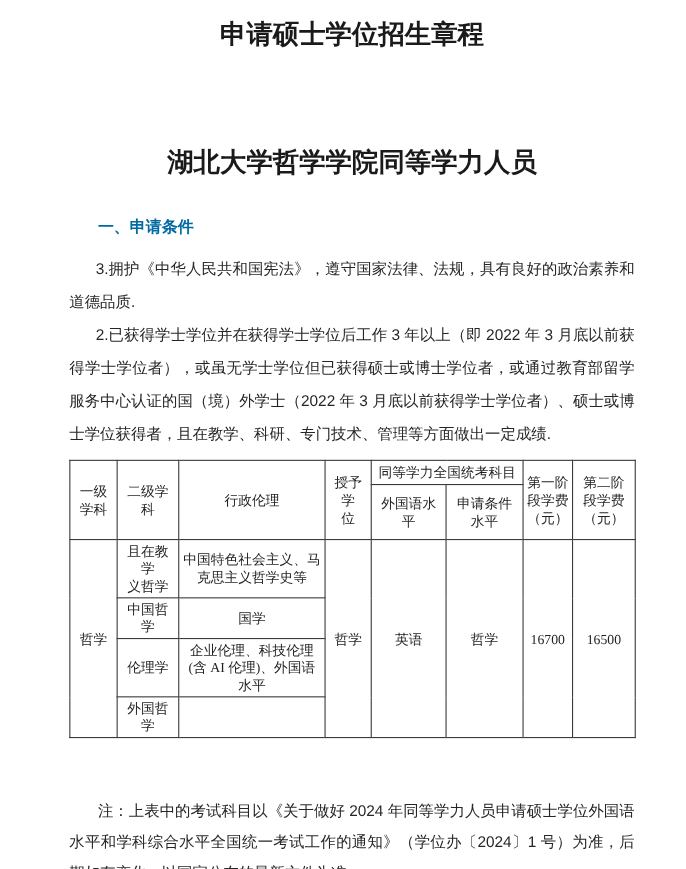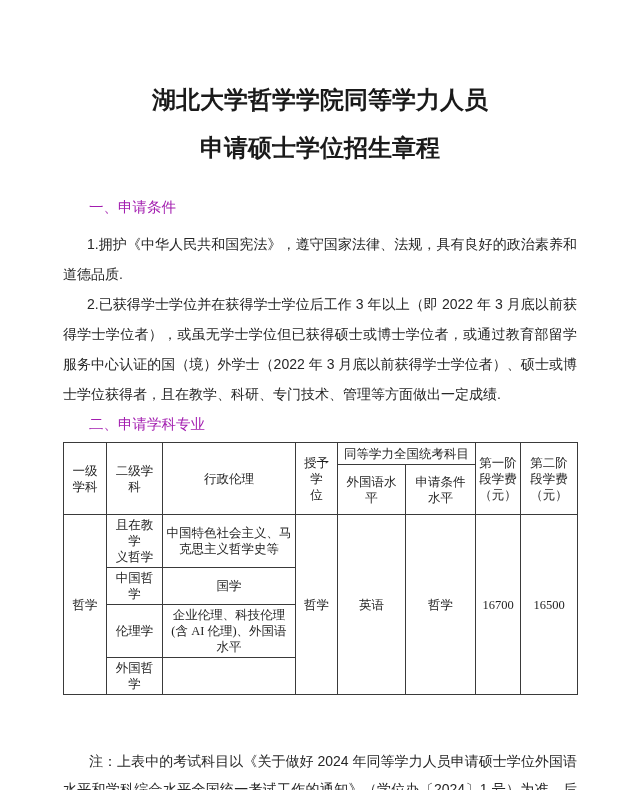--- a/index.html
+++ b/index.html
@@ -16,23 +16,23 @@
     text-align:center;
     font-weight:bold;
     font-size:24px;
     line-height:32px;
     color:#1a1a1a;
   }
   .title-1{margin-top:84px;}
   .title-2{margin-top:16px;}
   .sec-heading{
     font-size:14.5px;
-    font-weight:normal;
+    font-weight:bold;
     line-height:18px;
-    color:#a21caf;
+    color:#0369a1;
     padding-left:26px;
   }
   .h-s1{margin-top:34px;}
   .h-s2{margin-top:6px;}
   .para{
     font-size:14px;
     line-height:30px;
     text-align:justify;
     text-indent:24px;
     color:#262626;
@@ -72,29 +72,28 @@
   tr.br2{height:21px;}
   tr.br3{height:36px;}
   tr.br4{height:21px;}
 </style>
 </head>
 <body>
 
 <div class="page">
   <div class="doc">
 
+    <div class="title title-2">申请硕士学位招生章程</div>
     <div class="title title-1">湖北大学哲学学院同等学力人员</div>
-    <div class="title title-2">申请硕士学位招生章程</div>
 
     <div class="sec-heading h-s1">一、申请条件</div>
 
-    <div class="para p1">1.拥护《中华人民共和国宪法》，遵守国家法律、法规，具有良好的政治素养和道德品质.</div>
+    <div class="para p1">3.拥护《中华人民共和国宪法》，遵守国家法律、法规，具有良好的政治素养和道德品质.</div>
     <div class="para p2">2.已获得学士学位并在获得学士学位后工作 3 年以上（即 2022 年 3 月底以前获得学士学位者），或虽无学士学位但已获得硕士或博士学位者，或通过教育部留学服务中心认证的国（境）外学士（2022 年 3 月底以前获得学士学位者）、硕士或博士学位获得者，且在教学、科研、专门技术、管理等方面做出一定成绩.</div>
 
-    <div class="sec-heading h-s2">二、申请学科专业</div>
 
     <table class="subjects">
       <colgroup>
         <col style="width:43px">
           <col style="width:56px">
           <col style="width:133px">
           <col style="width:42px">
         <col style="width:68px">
           <col style="width:70px">
           <col style="width:45px">

